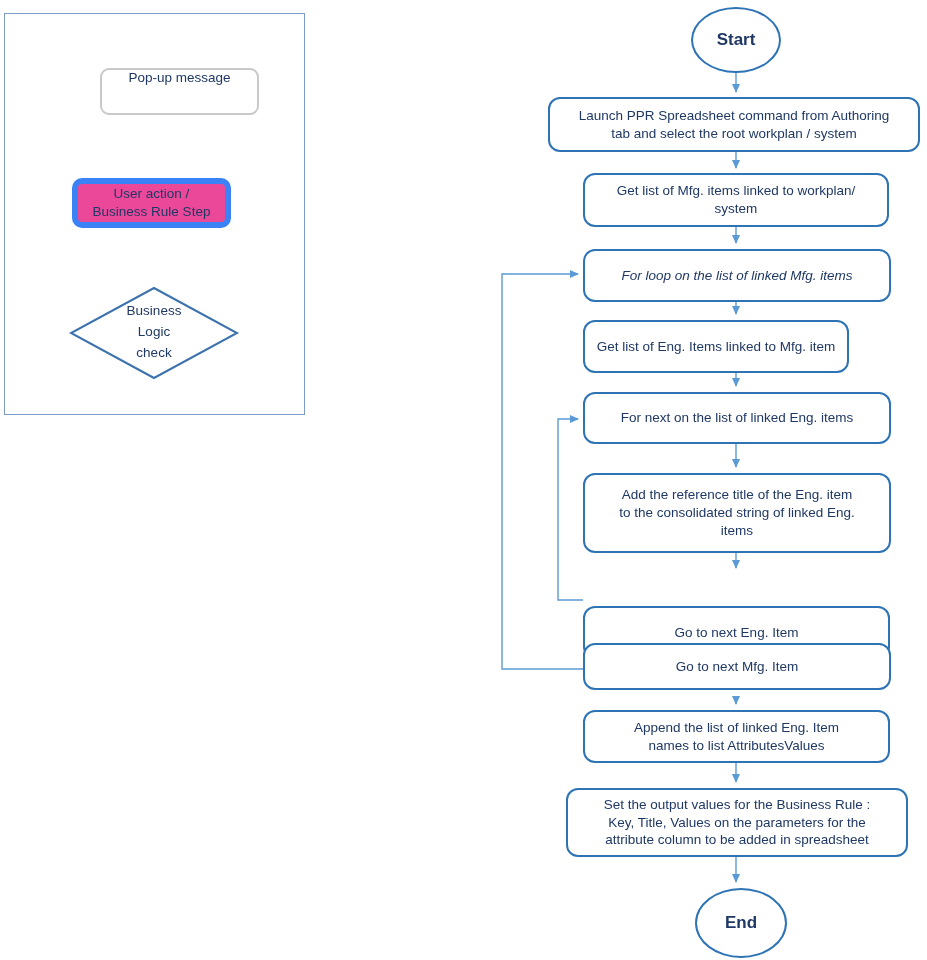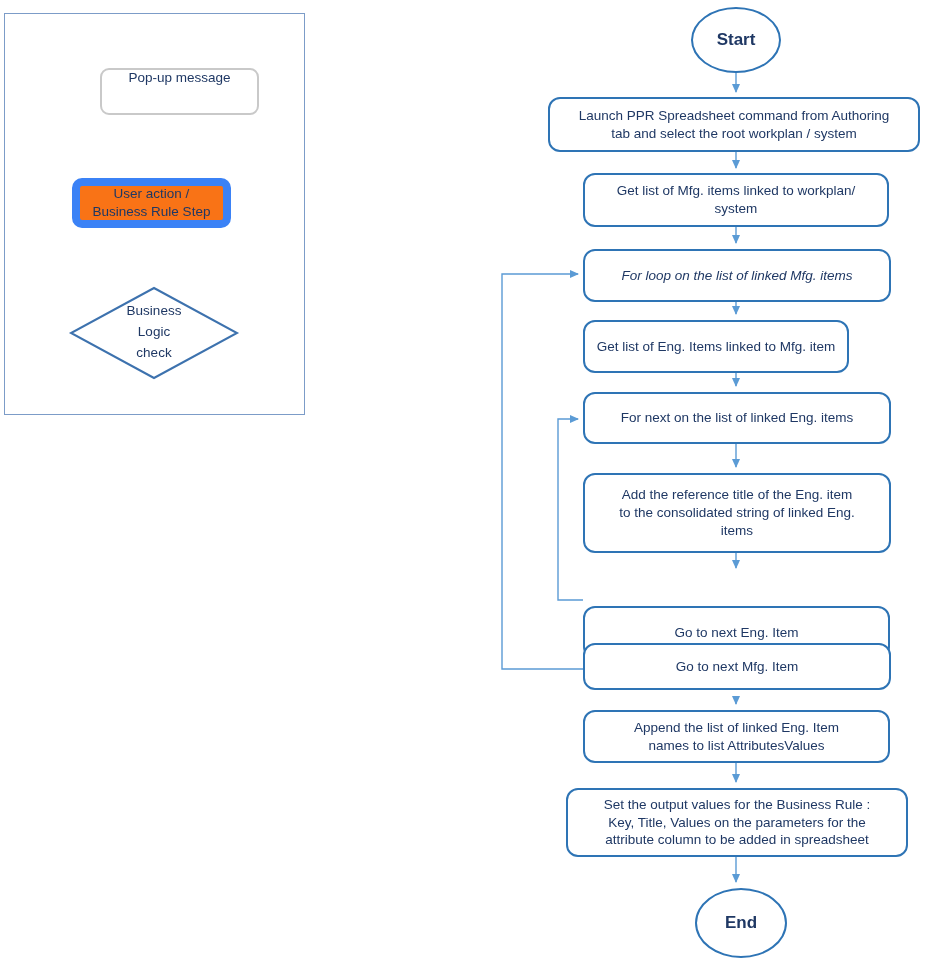--- a/index.html
+++ b/index.html
@@ -60,23 +60,23 @@
     text-align: center;
     font-size: 13.5px;
     white-space: pre-line;
     margin-left: 28px;
   }
   .action-box {
     position: absolute;
     left: 72px; top: 178px;
     width: 159px; height: 50px;
     box-sizing: border-box;
-    border: 8px solid #3b82f6;
+    border: 6px solid #3b82f6;
     border-radius: 10px;
-    background: #f97316;
+    background: #ec4899;
     display: flex;
     align-items: center;
     justify-content: center;
     text-align: center;
     font-size: 13.5px;
     line-height: 1.3;
     white-space: pre-line;
   }
   .diamond-label {
     position: absolute;

